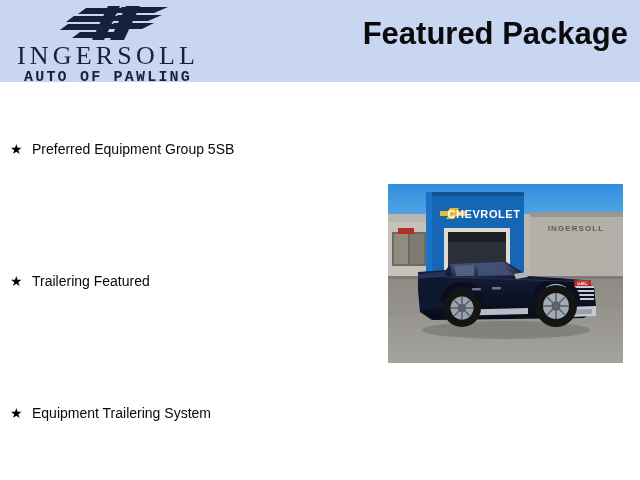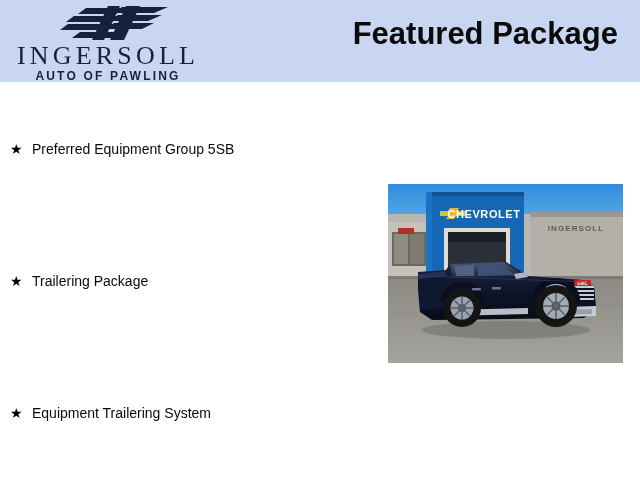--- a/index.html
+++ b/index.html
@@ -53,31 +53,31 @@
     font-weight: 400;
     color: #16213f;
     line-height: 1;
   }
   .brand-sub {
     position: absolute;
     left: 0;
     top: 67px;
     width: 200px;
     text-align: center;
-    font-family: Liberation Sans, sans-serif;
-    font-size: 12px;
+    font-family: Liberation Mono, monospace;
+    font-size: 15px;
     font-weight: bold;
     letter-spacing: 2.2px;
     color: #16213f;
     line-height: 1;
   }
 
   .page-title {
     position: absolute;
-    right: 22px;
+    right: 12px;
     top: 16px;
     font-family: "Liberation Sans", sans-serif;
     font-size: 31px;
     font-weight: bold;
     color: #0b0b0b;
     letter-spacing: 0px;
     white-space: nowrap;
   }
 
   
@@ -164,21 +164,21 @@
 
 <div class="features">
 
   <div class="feature-item f0">
     <span class="star">★</span>
     <span class="label">Preferred Equipment Group 5SB</span>
   </div>
 
   <div class="feature-item f1">
     <span class="star">★</span>
-    <span class="label">Trailering Package</span>
+    <span class="label">Trailering Featured</span>
   </div>
 
   <div class="feature-item f2">
     <span class="star">★</span>
     <span class="label">Equipment Trailering System</span>
   </div>
 </div>
 
 <div class="vehicle-photo">
   <svg viewBox="0 0 235 179" preserveAspectRatio="none" aria-hidden="true">

